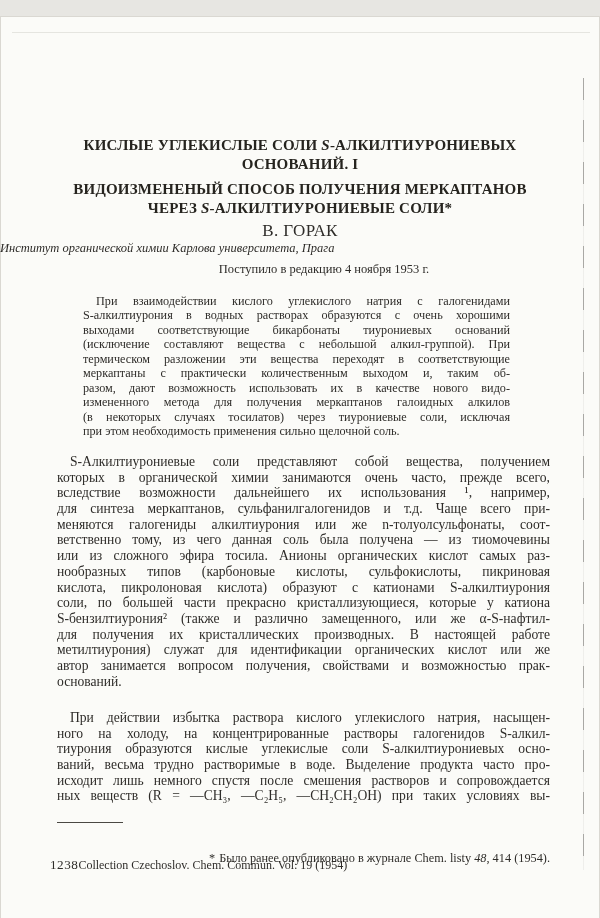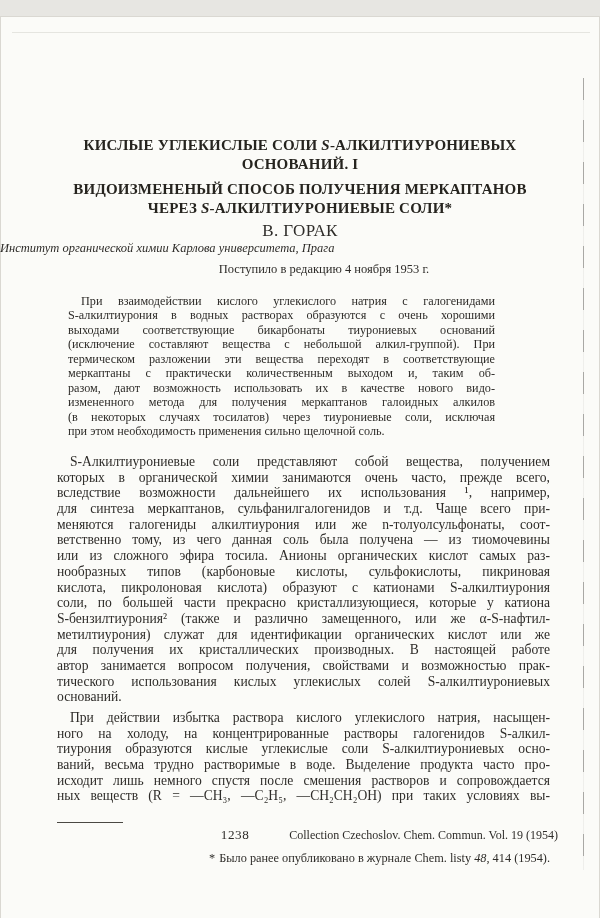--- a/index.html
+++ b/index.html
@@ -30,21 +30,21 @@
     position:absolute;top:224px;left:0;right:0;
     text-align:left;font-size:12.5px;line-height:16px;font-style:italic;
   }
   #received-line{
     position:absolute;top:245px;left:0;right:0;
     text-align:center;font-size:12.5px;line-height:16px;padding-left:48px;
   }
 
   
   #abstract{
-    position:absolute;top:278px;left:68px;width:427px;
+    position:absolute;top:278px;left:83px;width:427px;
     font-size:12.2px;line-height:14.45px;
   }
   
   #paragraph-1{
     position:absolute;top:438px;left:57px;width:493px;
     font-size:13.6px;line-height:15.7px;
   }
   #paragraph-2{
     position:absolute;top:694px;left:57px;width:493px;
     font-size:13.6px;line-height:15.7px;
@@ -64,24 +64,23 @@
     border-top:1px solid #4a4843;height:0;
   }
   #footnote{
     position:absolute;top:835px;left:57px;width:493px;
     font-size:12.3px;line-height:14px;text-indent:13px;text-align:right;
   }
   #footnote .marker{margin-right:4px;}
 
   
   #footer{
-    position:absolute;top:812px;left:50px;right:42px;
-    display:flex;justify-content:flex-end;align-items:baseline;
+    position:absolute;top:842px;left:50px;right:42px;
+    display:flex;justify-content:flex-start;align-items:baseline;
     line-height:14px;
-    gap:40px;
   }
   #page-number{font-size:13.2px;letter-spacing:.5px;}
   #journal-name{font-size:12px;}
 
   
   #scan-line-right{
     position:absolute;left:583px;top:62px;height:792px;width:1px;
     background:repeating-linear-gradient(180deg,
       rgba(70,68,64,.45) 0 22px,
       rgba(70,68,64,.07) 22px 42px);
@@ -130,24 +129,23 @@
     <div class="jline">которых в органической химии занимаются очень часто, прежде всего,</div>
     <div class="jline">вследствие возможности дальнейшего их использования ¹, например,</div>
     <div class="jline">для синтеза меркаптанов, сульфанилгалогенидов и т.д. Чаще всего при-</div>
     <div class="jline">меняются галогениды алкилтиурония или же n-толуолсульфонаты, соот-</div>
     <div class="jline">ветственно тому, из чего данная соль была получена — из тиомочевины</div>
     <div class="jline">или из сложного эфира тосила. Анионы органических кислот самых раз-</div>
     <div class="jline">нообразных типов (карбоновые кислоты, сульфокислоты, пикриновая</div>
     <div class="jline">кислота, пикролоновая кислота) образуют с катионами S-алкилтиурония</div>
     <div class="jline">соли, по большей части прекрасно кристаллизующиеся, которые у катиона</div>
     <div class="jline">S-бензилтиурония² (также и различно замещенного, или же α-S-нафтил-</div>
+    <div class="jline">для получения их кристаллических производных. В настоящей работе</div>
     <div class="jline">метилтиурония) служат для идентификации органических кислот или же</div>
-    <div class="jline">для получения их кристаллических производных. В настоящей работе</div>
     <div class="jline">автор занимается вопросом получения, свойствами и возможностью прак-</div>
-    <div class="jline">тического использования кислых углекислых солей S-алкилтиурониевых</div>
     <div class="jline last">оснований.</div>
   </div>
 
   <div id="paragraph-2">
     <div class="jline indent">При действии избытка раствора кислого углекислого натрия, насыщен-</div>
     <div class="jline">ного на холоду, на концентрированные растворы галогенидов S-алкил-</div>
     <div class="jline">тиурония образуются кислые углекислые соли S-алкилтиурониевых осно-</div>
     <div class="jline">ваний, весьма трудно растворимые в воде. Выделение продукта часто про-</div>
     <div class="jline">исходит лишь немного спустя после смешения растворов и сопровождается</div>
     <div class="jline">ных веществ (R = —CH₃, —C₂H₅, —CH₂CH₂OH) при таких условиях вы-</div>

